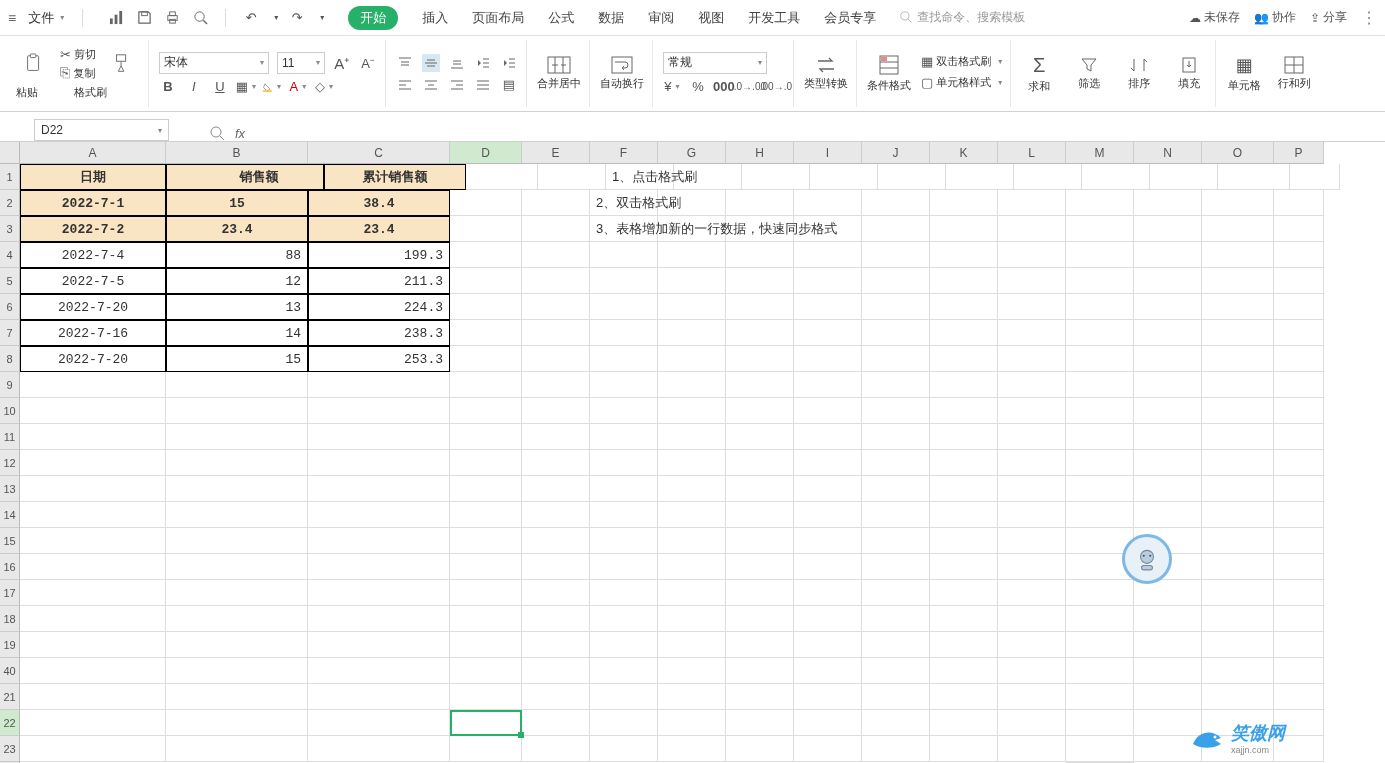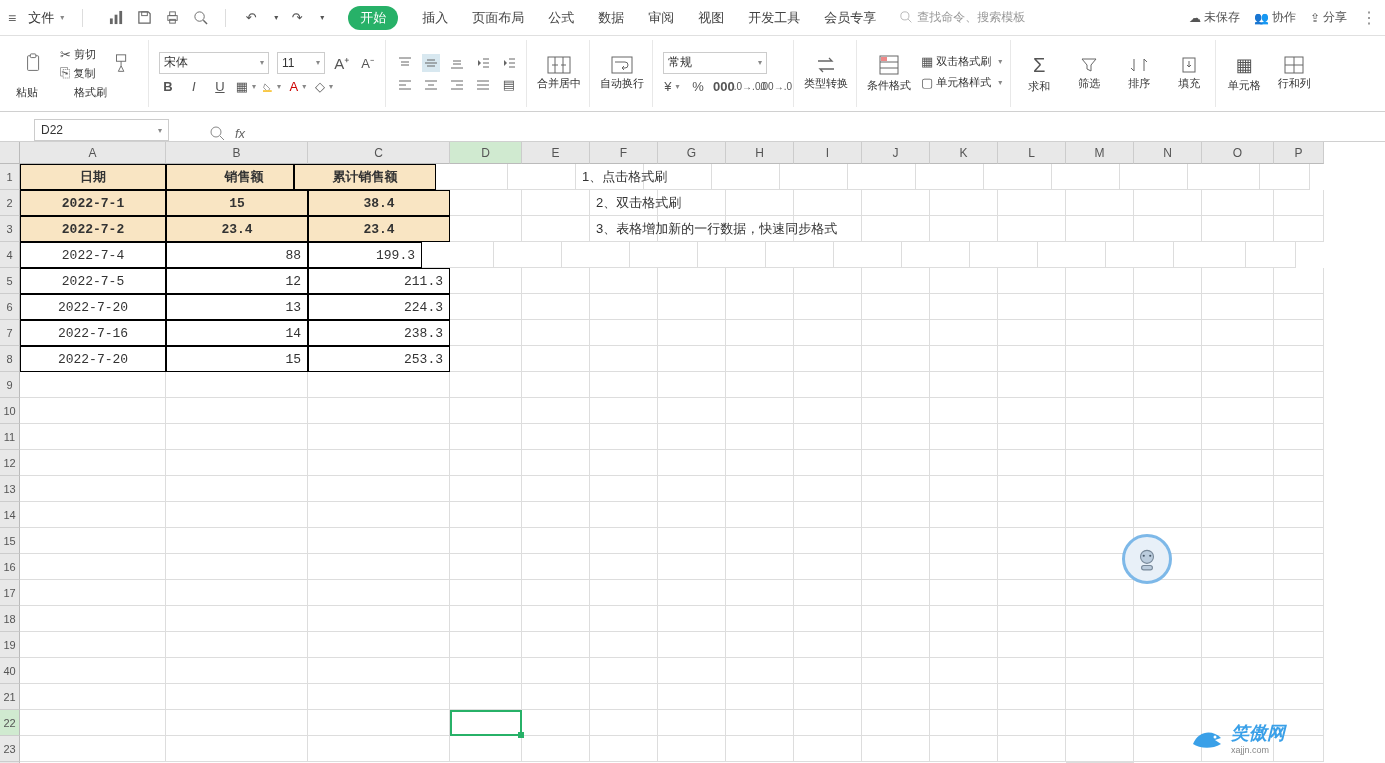--- a/index.html
+++ b/index.html
@@ -481,21 +481,21 @@
       <div class="rh">19</div>
       <div class="rh">40</div>
       <div class="rh">21</div>
       <div class="rh active">22</div>
       <div class="rh">23</div>
       <div class="rh">24</div>
     </div>
   <div class="cells" id="cells">
       <div class="cell-row">
         <div class="cell hdr" style="width: 146px;">日期</div>
-        <div class="cell hdr" style="width: 128px; padding-left: 34px;">销售额</div>
+        <div class="cell hdr" style="width: 158px; padding-left: 34px;">销售额</div>
         <div class="cell hdr" style="width: 142px;">累计销售额</div>
         <div class="cell" style="width: 72px;"></div>
         <div class="cell" style="width: 68px;"></div>
         <div class="cell note" style="width: 68px; z-index: 3;">1、点击格式刷</div>
         <div class="cell" style="width: 68px;"></div>
         <div class="cell" style="width: 68px;"></div>
         <div class="cell" style="width: 68px;"></div>
         <div class="cell" style="width: 68px;"></div>
         <div class="cell" style="width: 68px;"></div>
         <div class="cell" style="width: 68px;"></div>
@@ -536,21 +536,21 @@
         <div class="cell" style="width: 68px;"></div>
         <div class="cell" style="width: 68px;"></div>
         <div class="cell" style="width: 68px;"></div>
         <div class="cell" style="width: 68px;"></div>
         <div class="cell" style="width: 72px;"></div>
         <div class="cell" style="width: 50px;"></div>
       </div>
       <div class="cell-row">
         <div class="cell date-plain" style="width: 146px;">2022-7-4</div>
         <div class="cell data-plain" style="width: 142px;">88</div>
-        <div class="cell data-plain" style="width: 114px;">199.3</div>
+        <div class="cell data-plain" style="width: 142px;">199.3</div>
         <div class="cell" style="width: 72px;"></div>
         <div class="cell" style="width: 68px;"></div>
         <div class="cell" style="width: 68px;"></div>
         <div class="cell" style="width: 68px;"></div>
         <div class="cell" style="width: 68px;"></div>
         <div class="cell" style="width: 68px;"></div>
         <div class="cell" style="width: 68px;"></div>
         <div class="cell" style="width: 68px;"></div>
         <div class="cell" style="width: 68px;"></div>
         <div class="cell" style="width: 68px;"></div>

